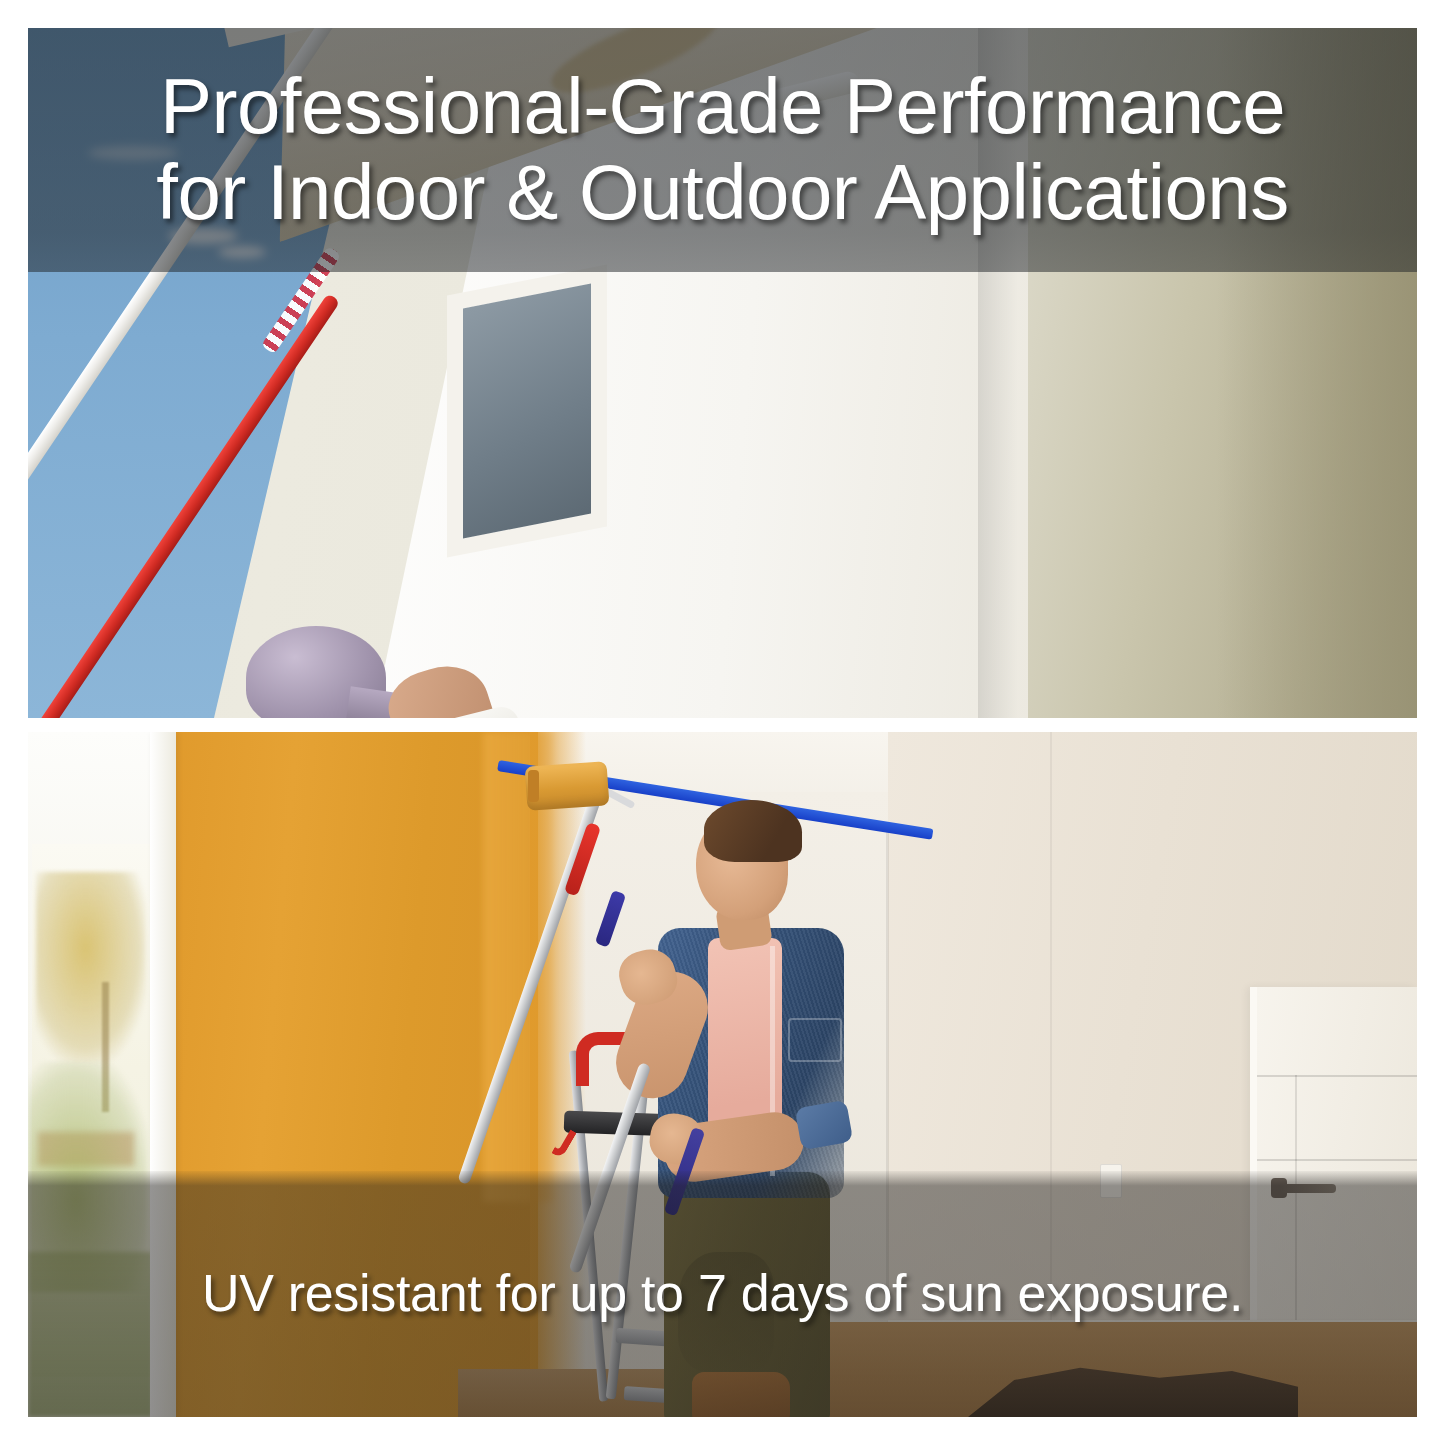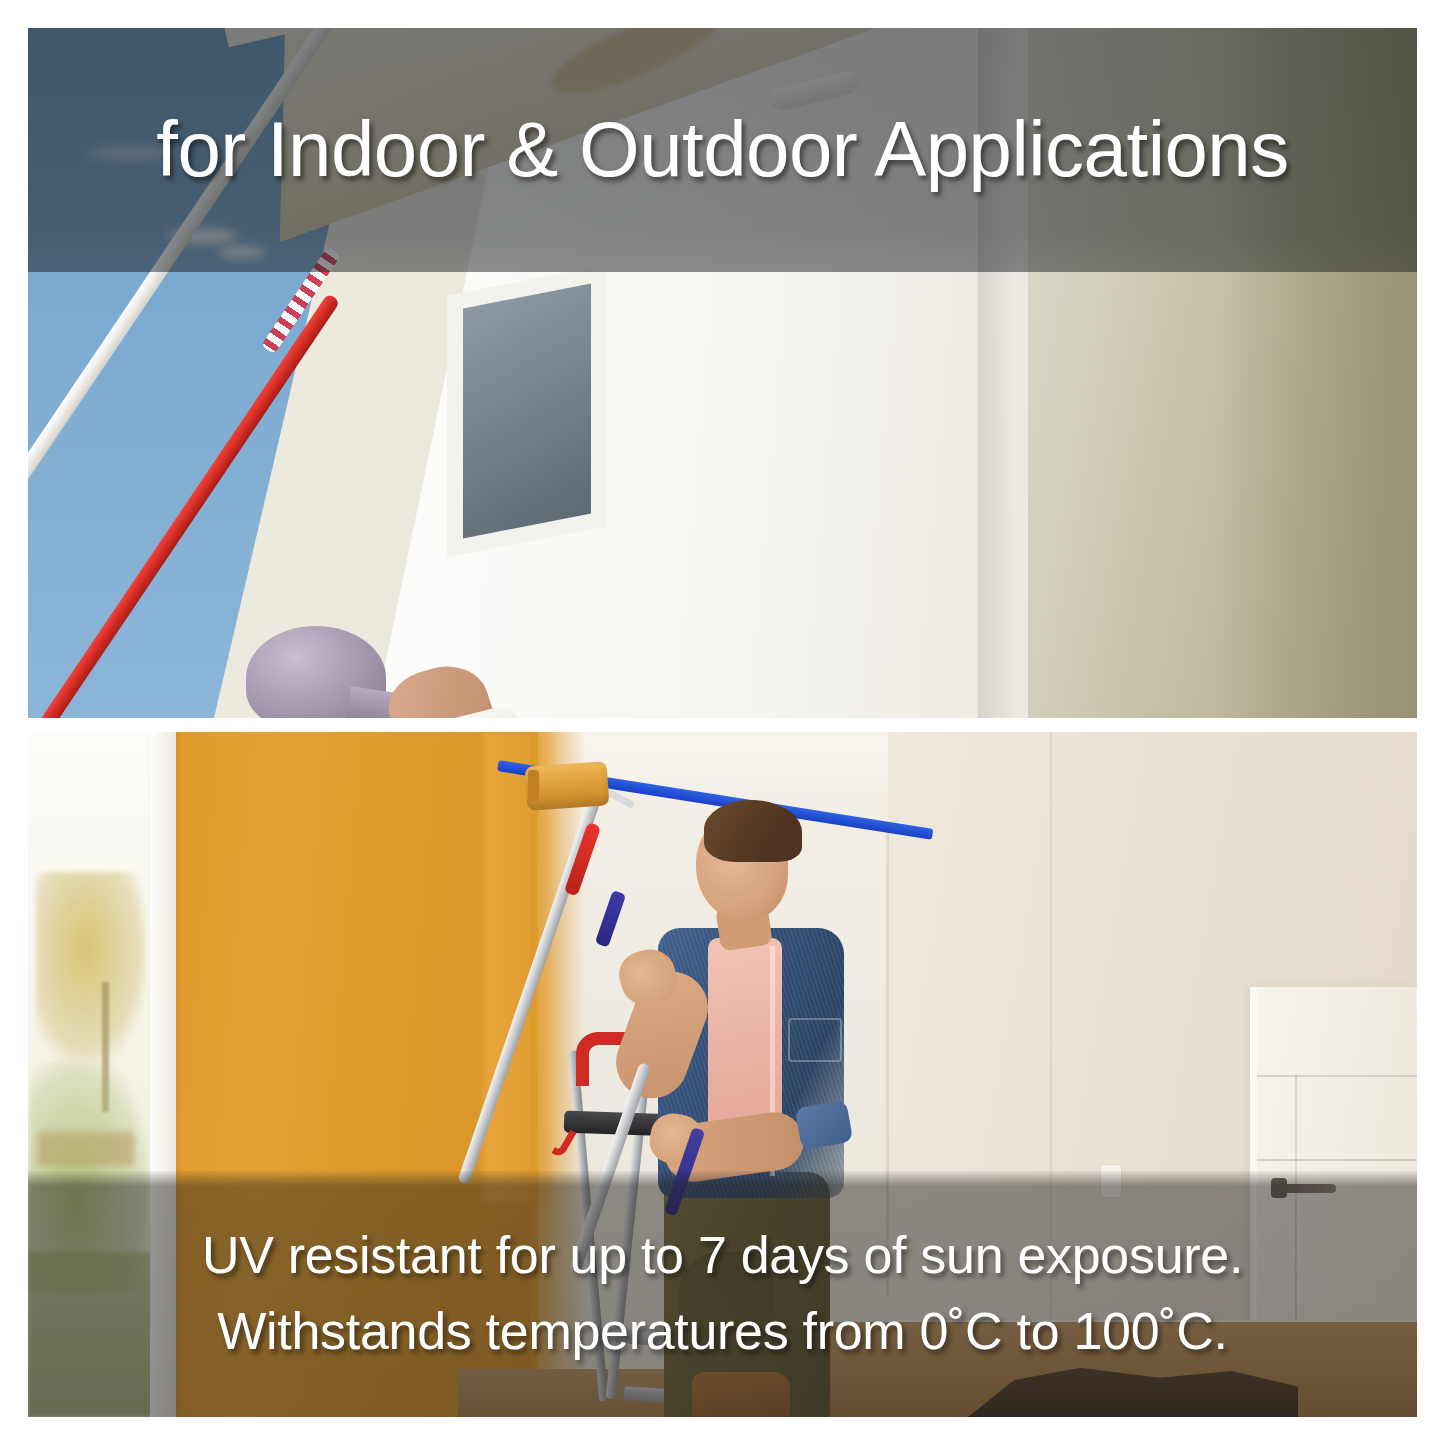--- a/index.html
+++ b/index.html
@@ -497,20 +497,21 @@
       <div class="t-pole-red"></div>
       <div class="t-roller"></div>
 
       <div class="t-cap"></div>
       <div class="t-cap-brim"></div>
       <div class="t-arm"></div>
       <div class="t-sleeve"></div>
     </div>
 
     <div class="band band-top">
+      <div class="headline">Professional-Grade Performance</div>
       <div class="headline">for Indoor &amp; Outdoor Applications</div>
     </div>
   </div>
 
   <div class="panel panel-bottom">
     <div class="scene">
       <div class="b-base"></div>
       <div class="b-ceiling"></div>
       <div class="b-wall-back"></div>
       <div class="b-wall-right"></div>
@@ -581,17 +582,16 @@
       <div class="m-pole-red"></div>
       <div class="m-pole-blue"></div>
       <div class="m-pole-blue2"></div>
       <div class="m-roller-arm"></div>
       <div class="m-roller"></div>
       <div class="m-roller-cap"></div>
     </div>
 
     <div class="band band-bottom">
       <div class="feature">UV resistant for up to 7 days of sun exposure.</div>
-      <div class="feature">Withstands temperatures from 0˚C to 100˚C.</div>
     </div>
   </div>
 
 </div>
 
 </body></html>

